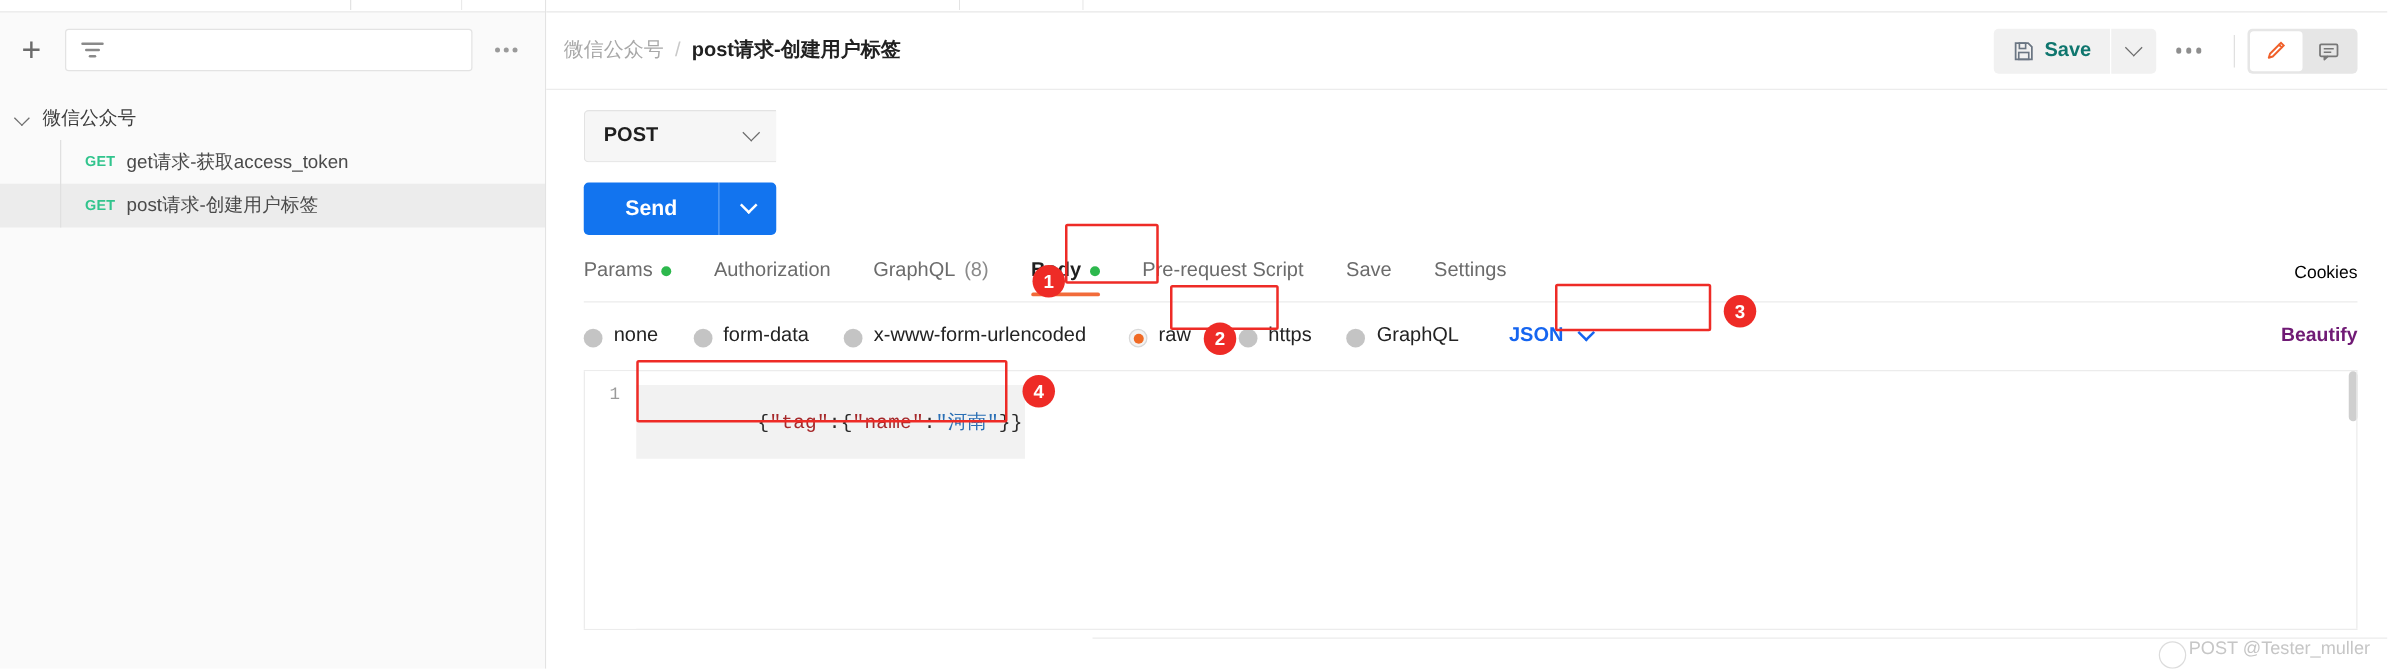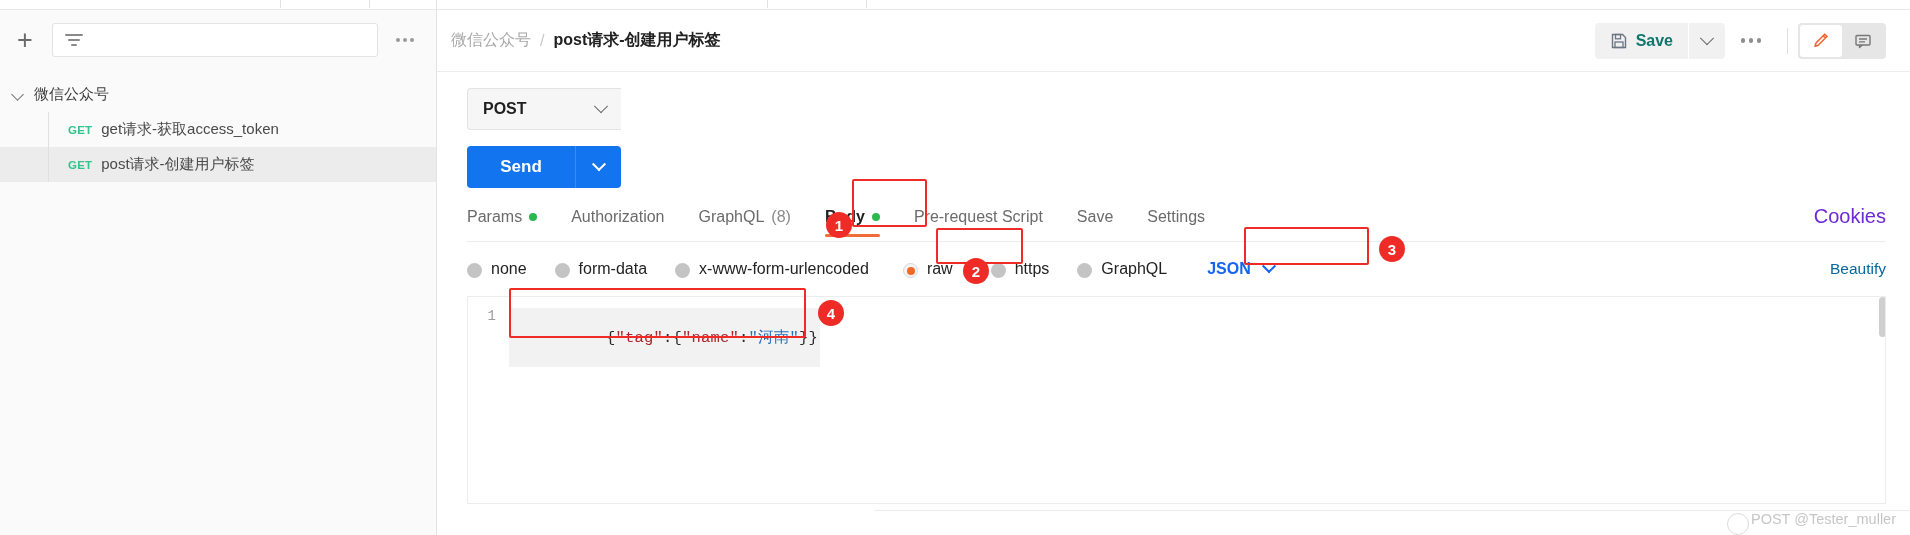--- a/index.html
+++ b/index.html
@@ -162,21 +162,21 @@
     display: flex; align-items: center; gap: 7px; cursor: pointer; position: relative;
   }
   .tab.active { color: #1f1f1f; font-weight: 600; }
   .tab.active::after {
     content: ""; position: absolute; left: 0; right: 0; bottom: 0;
     height: 2.5px; background: #f26b3a; border-radius: 2px;
   }
   .dot-g { width: 8px; height: 8px; border-radius: 50%; background: #2db84d; display: inline-block; }
   .count { color: #8a8a8a; font-weight: 400; }
   .cookies-link {
-    margin-left: auto; font-size: 20px; color: #6d28d9; padding-bottom: 11px; cursor: pointer;
+    margin-left: auto; font-size: 14px; color: #000000; padding-bottom: 11px; cursor: pointer;
   }
   .tabs-underline {
     position: absolute; left: 30px; right: 24px; bottom: 0; height: 1px; background: #ececec;
   }
 
   
   .btype-row {
     display: flex; align-items: center; padding: 0 24px 0 30px;
     height: 46px; margin-top: 4px;
   }
@@ -186,21 +186,21 @@
   .radio.sel::after {
     content:""; position: absolute; left: 3px; top: 3px; width: 8px; height: 8px;
     border-radius: 50%; background: #f06a25;
   }
   .radio-lbl { font-size: 16px; color: #232323; }
   .json-sel {
     display: flex; align-items: center; gap: 13px; margin-left: 6px;
     font-size: 16px; color: #1565f0; font-weight: 600; cursor: pointer; padding: 4px 6px;
   }
   .caret-b { width: 10px; height: 10px; border-right: 2px solid #1565f0; border-bottom: 2px solid #1565f0; transform: rotate(45deg) translate(-2px,-2px); }
-  .beautify-link { margin-left: auto; font-size: 15.5px; color: #0369a1; cursor: pointer; }
+  .beautify-link { margin-left: auto; font-size: 15.5px; color: #701a75; cursor: pointer; font-weight: bold; }
 
   
   .editor-shell {
     margin: 4px 24px 0 30px; height: 208px; border: 1px solid #ececec;
     border-left: none; border-right: none; display: flex; position: relative;
   }
   .gutter {
     width: 42px; padding-top: 11px; text-align: right; padding-right: 13px;
     font-family: "Liberation Mono", monospace; font-size: 14px; color: #9b9b9b;
     background: #ffffff;

